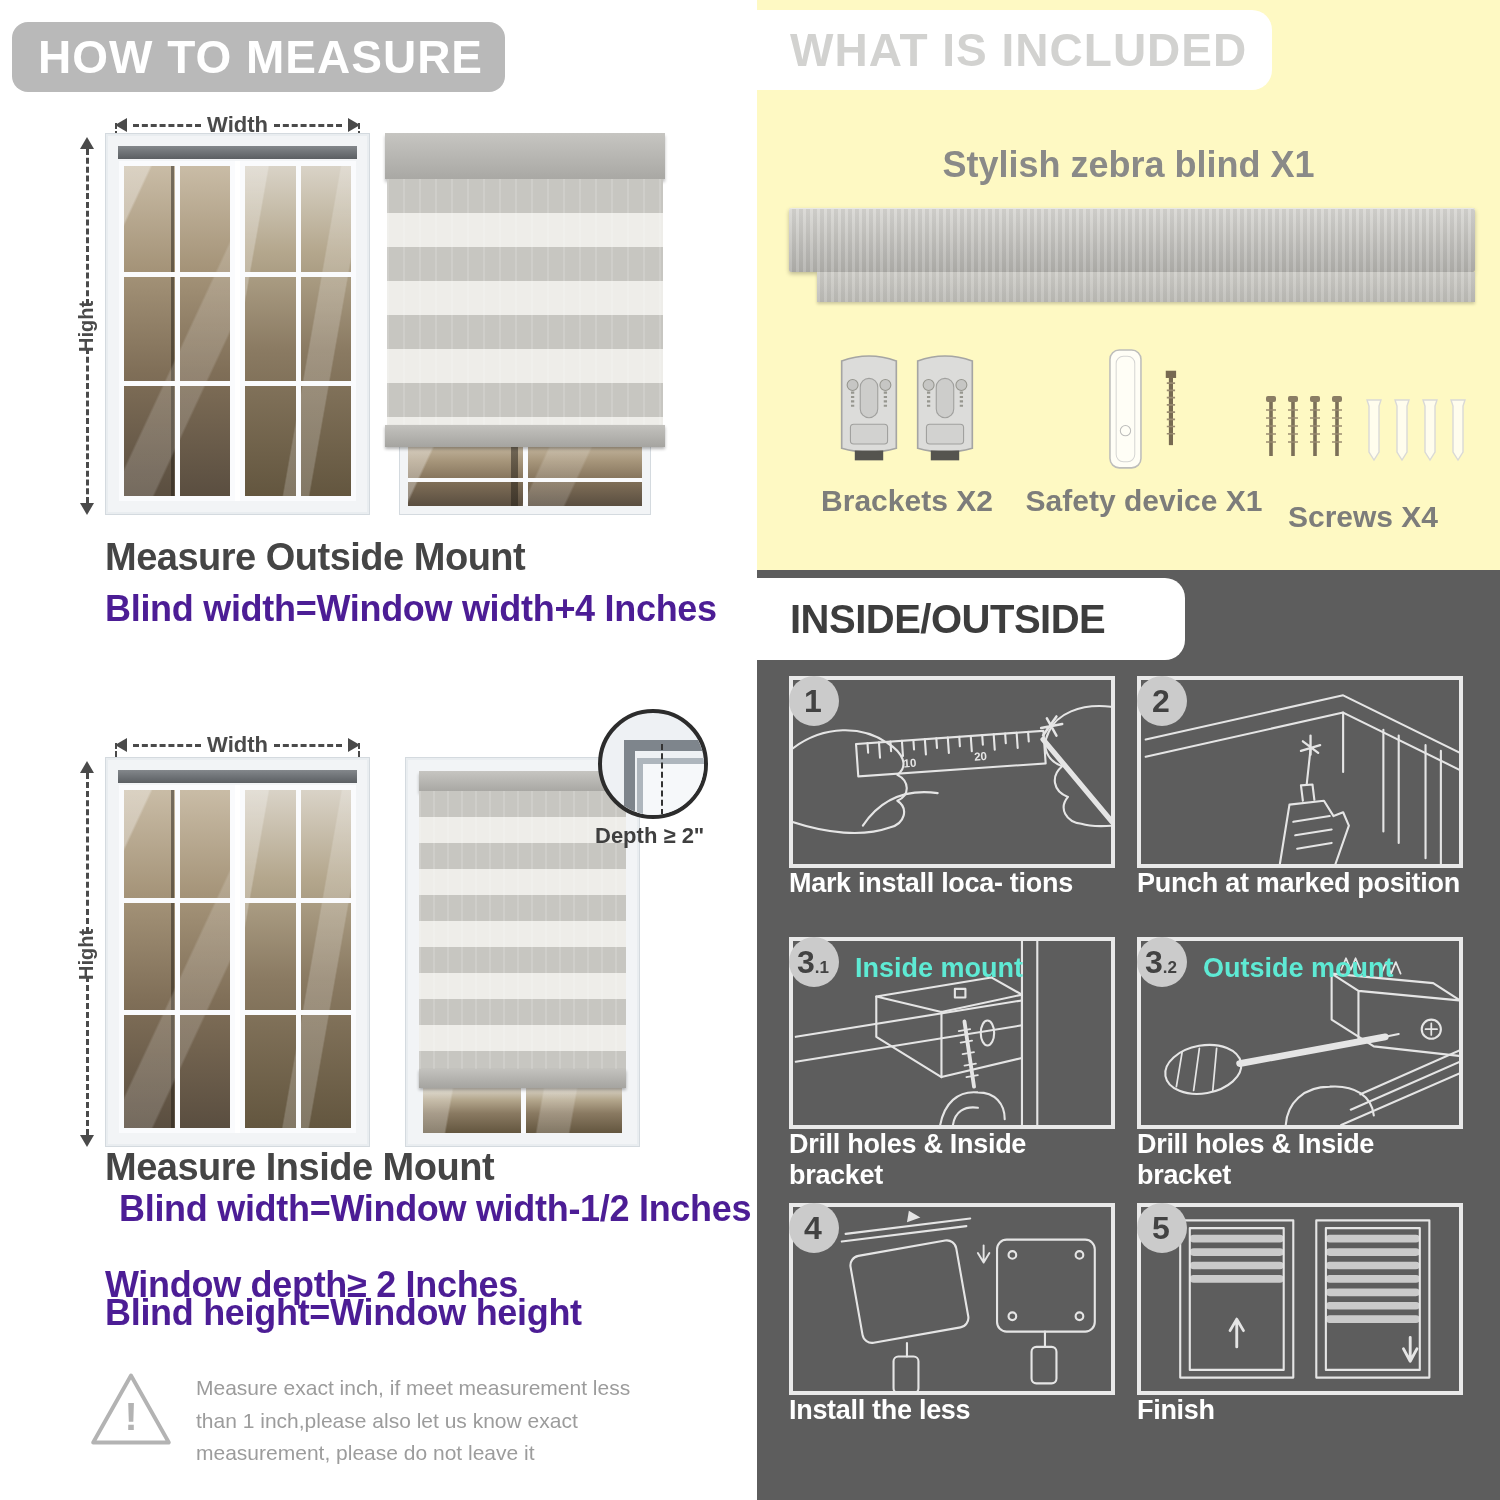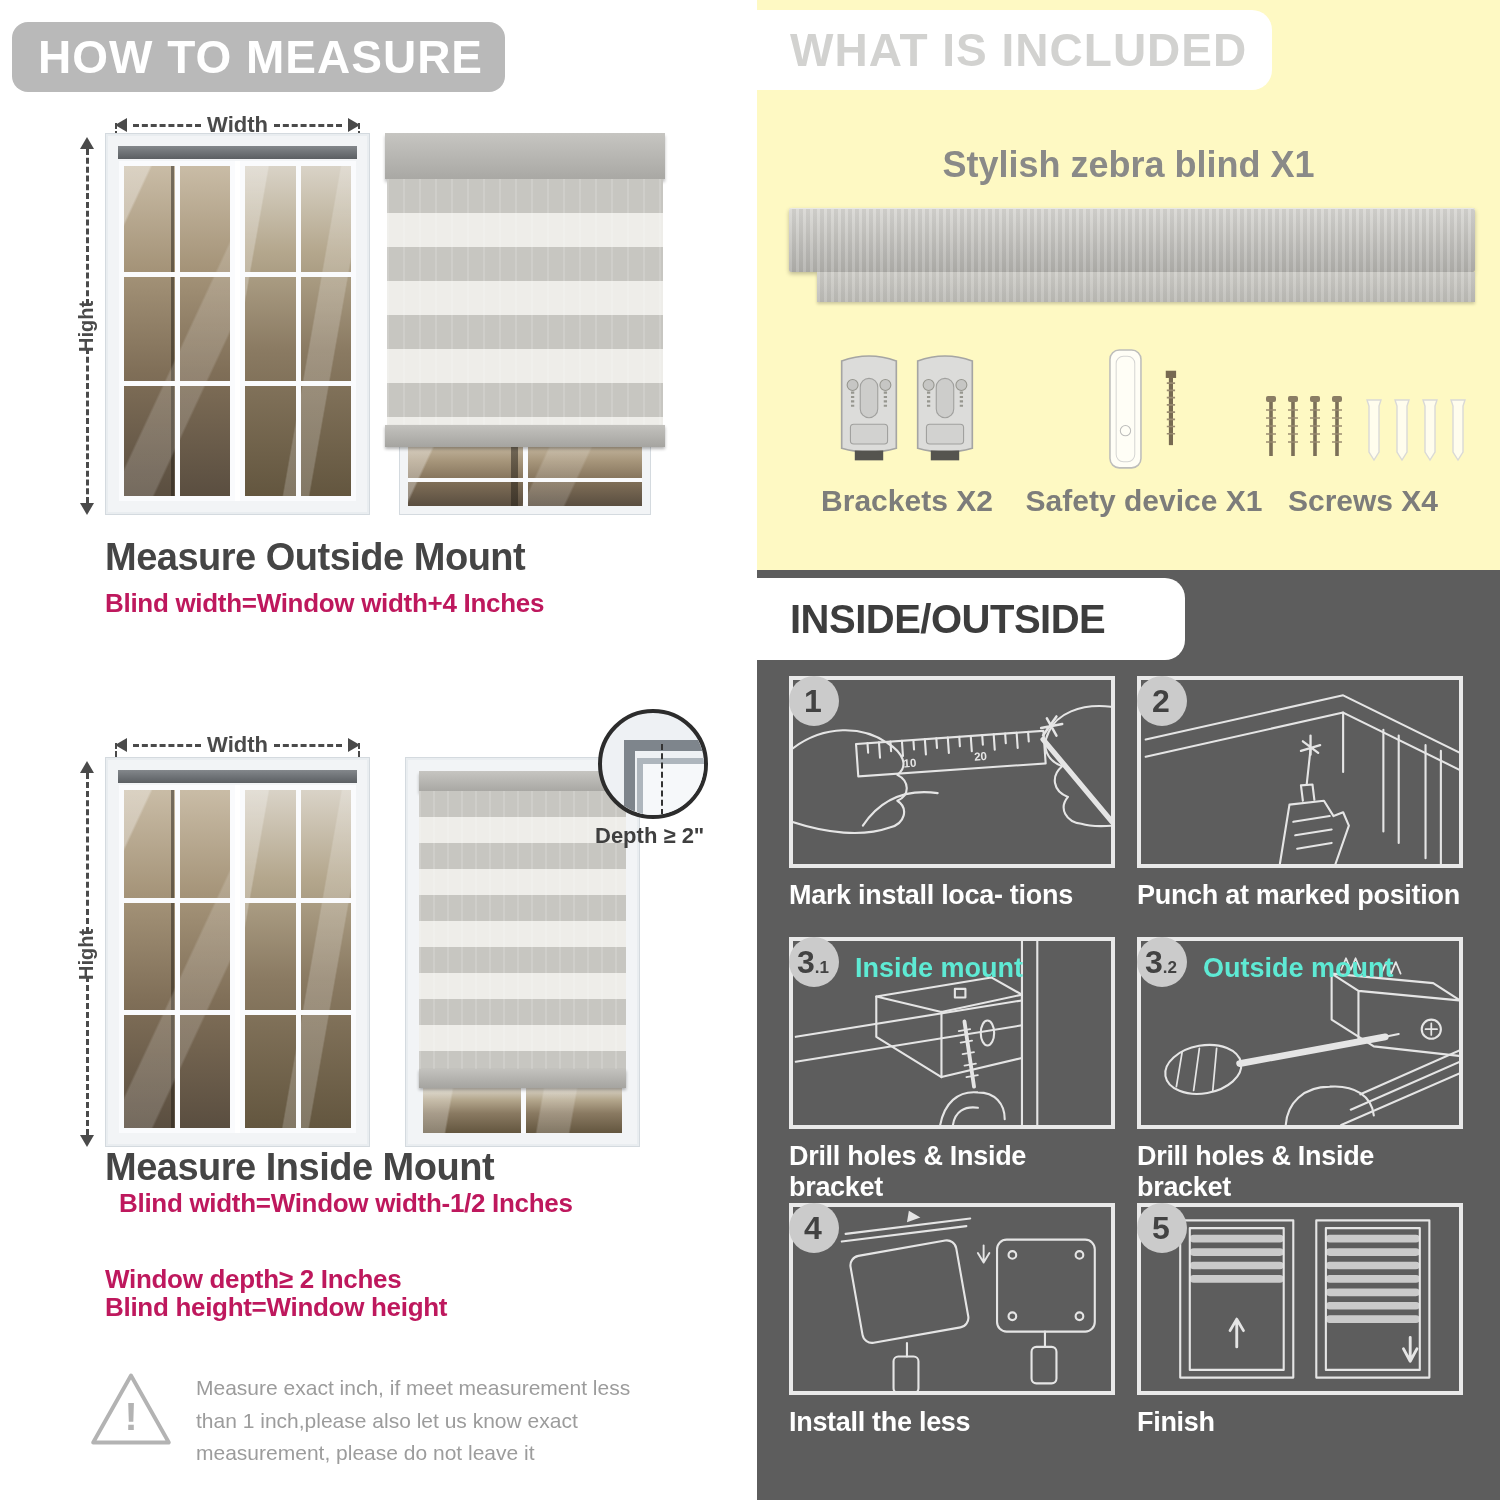--- a/index.html
+++ b/index.html
@@ -62,21 +62,21 @@
   .bw-glass .bar { position:absolute; left:8px; right:8px; height:4px; background:#fafbfd; top:55%; }
 
   
   .mag { position:absolute; width:110px; height:110px; border-radius:50%; border:4px solid #2c2c2c; background:#eef1f4; overflow:hidden; }
   .mag .c1 { position:absolute; left:22%; top:26%; width:78%; height:74%; border-top:11px solid #7e858c; border-left:11px solid #7e858c; }
   .mag .c2 { position:absolute; left:34%; top:44%; width:66%; height:56%; border-top:6px solid #aeb6bd; border-left:6px solid #aeb6bd; background:#f6f8fa; }
   .mag .dashline { position:absolute; left:58%; top:30%; height:70%; border-left:2px dashed #333; }
   .depth-note { position:absolute; font-size:22px; font-weight:700; color:#3f3f3f; }
 
   .mheading { position:absolute; left:105px; font-size:38px; font-weight:700; color:#454545; letter-spacing:-0.5px; }
-  .formula { position:absolute; left:105px; font-size:26px; font-weight:700; color:#be185d; letter-spacing:-0.3px; }
+  .formula { position:absolute; left:105px; font-size:36px; font-weight:700; color:#4c1d95; letter-spacing:-0.3px; }
 
   .warnrow { position:absolute; left:88px; top:1368px; width:560px; display:flex; gap:22px; }
   .warn-tri { width:86px; height:82px; flex:0 0 auto; }
   .warn-text { font-size:21px; font-weight:500; color:#9c9c9c; line-height:1.55; width:440px; padding-top:4px; }
 
   
   .right-panel { position:absolute; left:757px; top:0; width:743px; height:1500px; }
   .panel-light { position:absolute; inset:0 0 auto 0; height:570px; background:#fef9c3; }
   .pill-white { position:absolute; left:0; top:10px; width:515px; height:80px; background:#fff;
     border-radius:0 20px 20px 0; color:#d2d2d0; font-size:46px; font-weight:700; line-height:80px;
@@ -100,21 +100,21 @@
     border-radius:0 20px 20px 0; color:#3d3d3d; font-size:40px; font-weight:700; line-height:82px;
     padding-left:33px; letter-spacing:-0.5px; }
   .step { position:absolute; width:326px; }
   .tile { position:relative; width:326px; height:192px; border:4px solid #e9e9e9; background:#5d5d5d; }
   .tile svg { position:absolute; inset:0; width:100%; height:100%; }
   .badge { position:absolute; top:-4px; left:-4px; height:50px; min-width:50px; padding:0 8px 0 6px;
     background:#cbcbcb; border-radius:50%; display:flex; align-items:center; justify-content:center; }
   .badge .n { font-size:32px; font-weight:700; color:#424242; line-height:1; }
   .badge .sub { font-size:17px; font-weight:700; color:#424242; align-self:flex-end; margin-bottom:9px; }
   .tile-title { position:absolute; left:62px; top:12px; color:#5eead4; font-size:27px; font-weight:700; }
-  .step-cap { margin-top:12px; color:#fff; font-size:27px; font-weight:700; letter-spacing:-0.3px; }
+  .step-cap { color:#fff; font-size:27px; font-weight:700; letter-spacing:-0.3px; }
 
   .lineart { stroke:#ededed; stroke-width:2.2; fill:none; stroke-linecap:round; stroke-linejoin:round; opacity:.95; }
 </style>
 </head>
 <body>
 
 <div class="canvas">
 
   <div class="pill-gray">HOW TO MEASURE</div>
 
@@ -288,21 +288,21 @@
             <path d="M108,12 h14 l-2,6 v46 l-5,8 l-5,-8 v-46 Z"></path>
             <path d="M136,12 h14 l-2,6 v46 l-5,8 l-5,-8 v-46 Z"></path>
             <path d="M164,12 h14 l-2,6 v46 l-5,8 l-5,-8 v-46 Z"></path>
             <path d="M192,12 h14 l-2,6 v46 l-5,8 l-5,-8 v-46 Z"></path>
           </g>
         </svg>
       </div>
 
       <div class="inc-cap" style="left:40px; width:220px;">Brackets X2</div>
       <div class="inc-cap" style="left:262px; width:250px;">Safety device X1</div>
-      <div class="inc-cap" style="left:496px; width:220px;">Screws X4</div>
+      <div class="inc-cap" style="left:496px; width:220px;margin-top:16px;">Screws X4</div>
     </div>
 
     <div class="panel-dark">
       <div class="pill-white2">INSIDE/OUTSIDE MOUNT</div>
 
       <div class="step" style="left:32px; top:106px;">
         <div class="tile">
           <svg viewBox="0 0 326 192" class="lineart">
             <path d="M-4,72 C30,46 70,48 96,66 C112,76 118,90 106,99 C118,105 120,120 106,126 C118,134 114,150 98,154 C70,164 32,160 -4,148"></path>
             <path d="M70,152 C90,122 118,114 148,118"></path>

